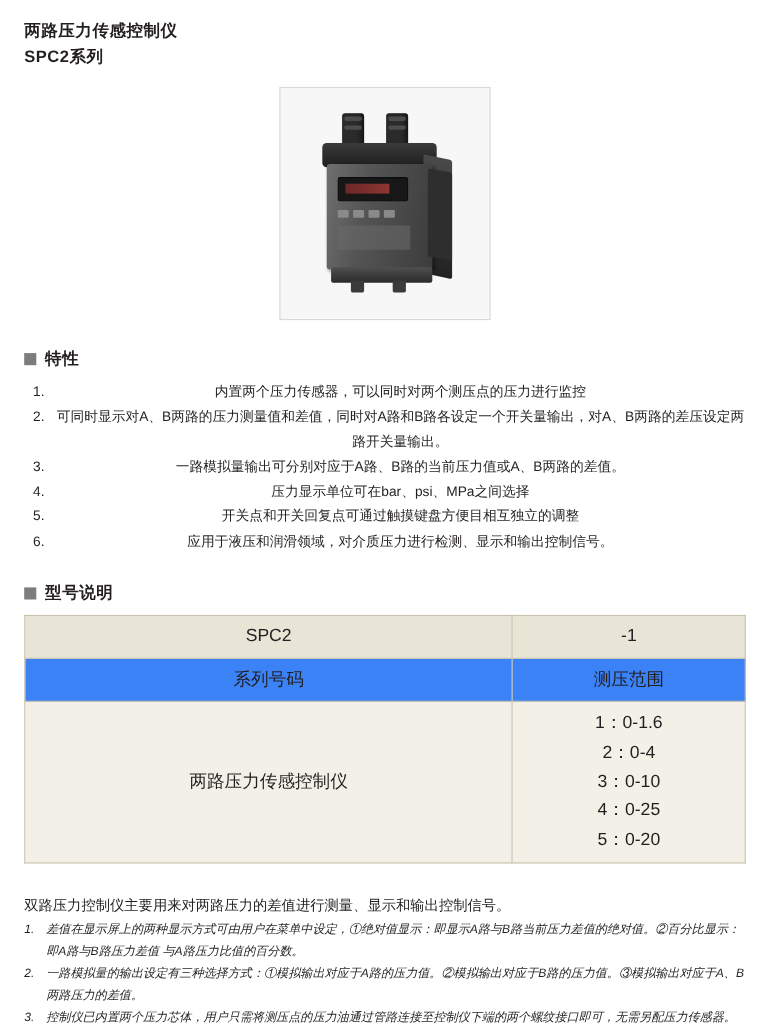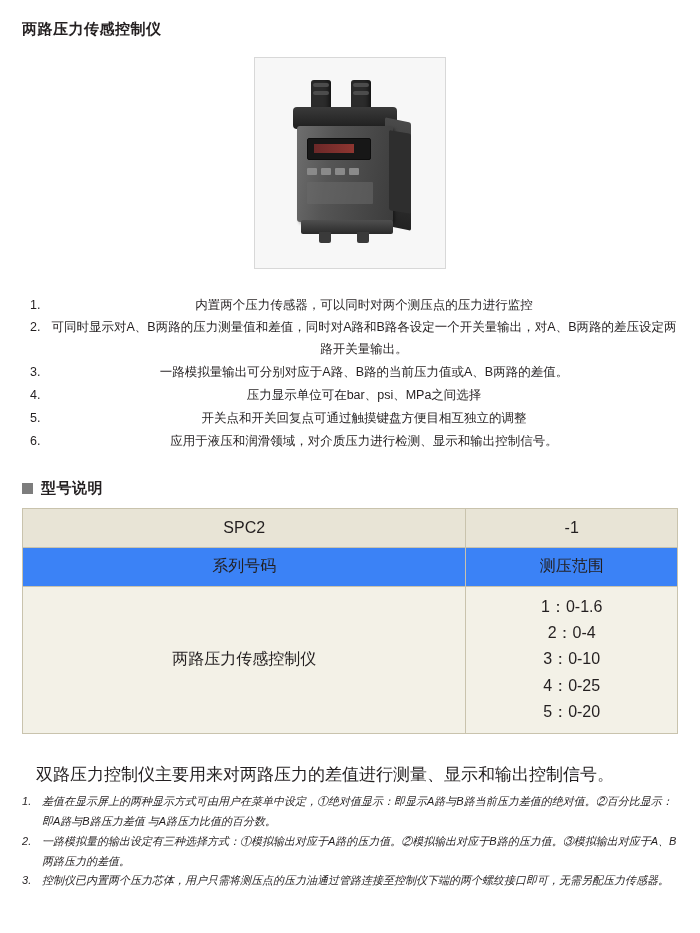--- a/index.html
+++ b/index.html
@@ -266,23 +266,23 @@
   .range-list {
     display: inline-block;
     text-align: center;
   }
   .range-list div {
     white-space: pre;
   }
 
   
   .usage-intro {
-    font-size: 17px;
+    font-size: 13px;
     line-height: 1.8;
-    margin: 0 0 2px 14px;
+    margin: 0 0 2px 0;
   }
   ol.usage {
     margin: 0;
     padding: 0;
     list-style: none;
     counter-reset: use;
   }
   ol.usage > li {
     counter-increment: use;
     position: relative;
@@ -299,20 +299,21 @@
     top: 0;
   }
 </style>
 </head>
 <body>
 
 <div class="page">
 
   <h1 class="doc-title">
     <span>两路压力传感控制仪</span>
+    <span class="line2">SPC2系列</span>
   </h1>
 
   <div class="product-figure">
     <div class="device">
       <span class="gland left"></span>
       <span class="gland right"></span>
       <span class="top-cap"></span>
       <span class="side-panel"></span>
       <span class="body-main">
         <span class="display">
@@ -327,20 +328,24 @@
         <span class="label-strip"></span>
       </span>
       <span class="bracket"></span>
       <span class="base"></span>
       <span class="port p1"></span>
       <span class="port p2"></span>
     </div>
   </div>
 
   <div class="section">
+    <div class="sec-head">
+      <span class="marker"></span>
+      <span class="sec-title">特性</span>
+    </div>
     <ol class="features">
       <li>内置两个压力传感器，可以同时对两个测压点的压力进行监控</li>
       <li>可同时显示对A、B两路的压力测量值和差值，同时对A路和B路各设定一个开关量输出，对A、B两路的差压设定两路开关量输出。</li>
       <li>一路模拟量输出可分别对应于A路、B路的当前压力值或A、B两路的差值。</li>
       <li>压力显示单位可在bar、psi、MPa之间选择</li>
       <li>开关点和开关回复点可通过触摸键盘方便目相互独立的调整</li>
       <li>应用于液压和润滑领域，对介质压力进行检测、显示和输出控制信号。</li>
     </ol>
   </div>
 

